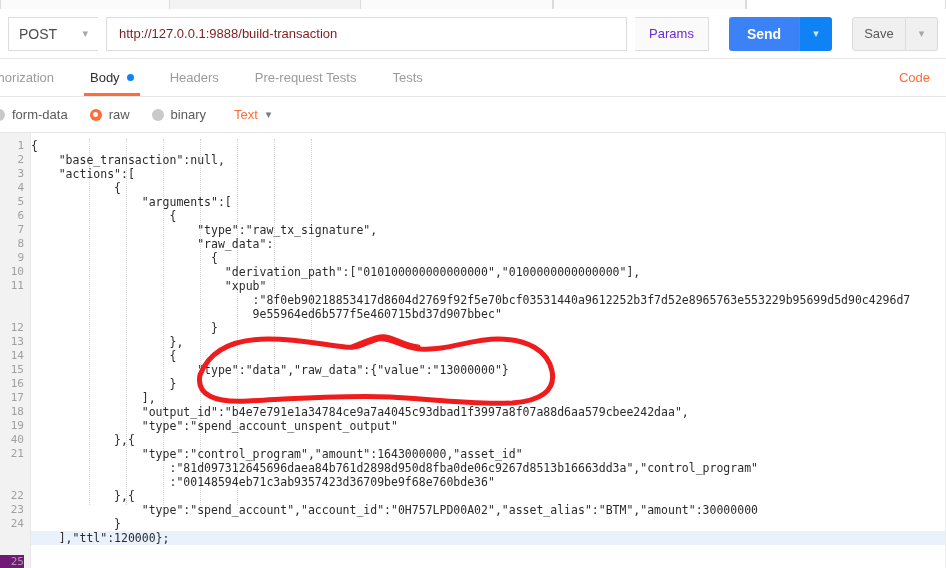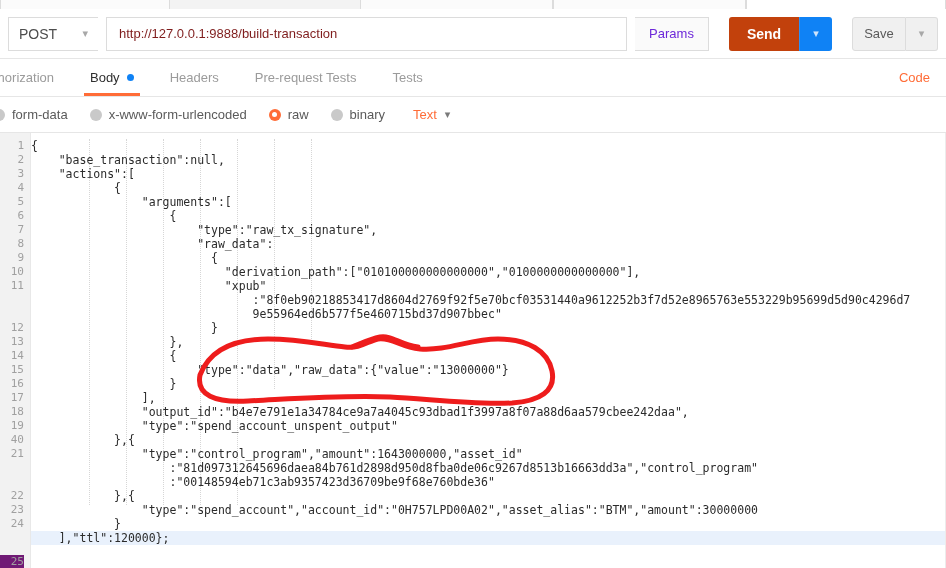--- a/index.html
+++ b/index.html
@@ -91,21 +91,21 @@
     background: #fafafa;
     color: #6d28d9;
     font-size: 13px;
   }
   .send-group {
     display: flex;
     margin-left: 12px;
     height: 34px;
   }
   .send-btn {
-    background: #c2410c;
+    background: #3b82f6;
     color: #fff;
     font-weight: bold;
     font-size: 14px;
     width: 70px;
     display: flex;
     align-items: center;
     justify-content: center;
     border-radius: 3px 0 0 3px;
   }
   .send-caret {
@@ -369,24 +369,20 @@
   <div class="reqtab">
     <span>Tests</span>
   </div>
   <div class="code-link">Code</div>
 </div>
 
 <div class="bodytypes">
   <div class="radio-item">
     <span class="radio"></span>
     <span>form-data</span>
-  </div>
-  <div class="radio-item">
-    <span class="radio"></span>
-    <span>x-www-form-urlencoded</span>
   </div>
   <div class="radio-item">
     <span class="radio checked"></span>
     <span>raw</span>
   </div>
   <div class="radio-item">
     <span class="radio"></span>
     <span>binary</span>
   </div>
   <div class="text-select">

